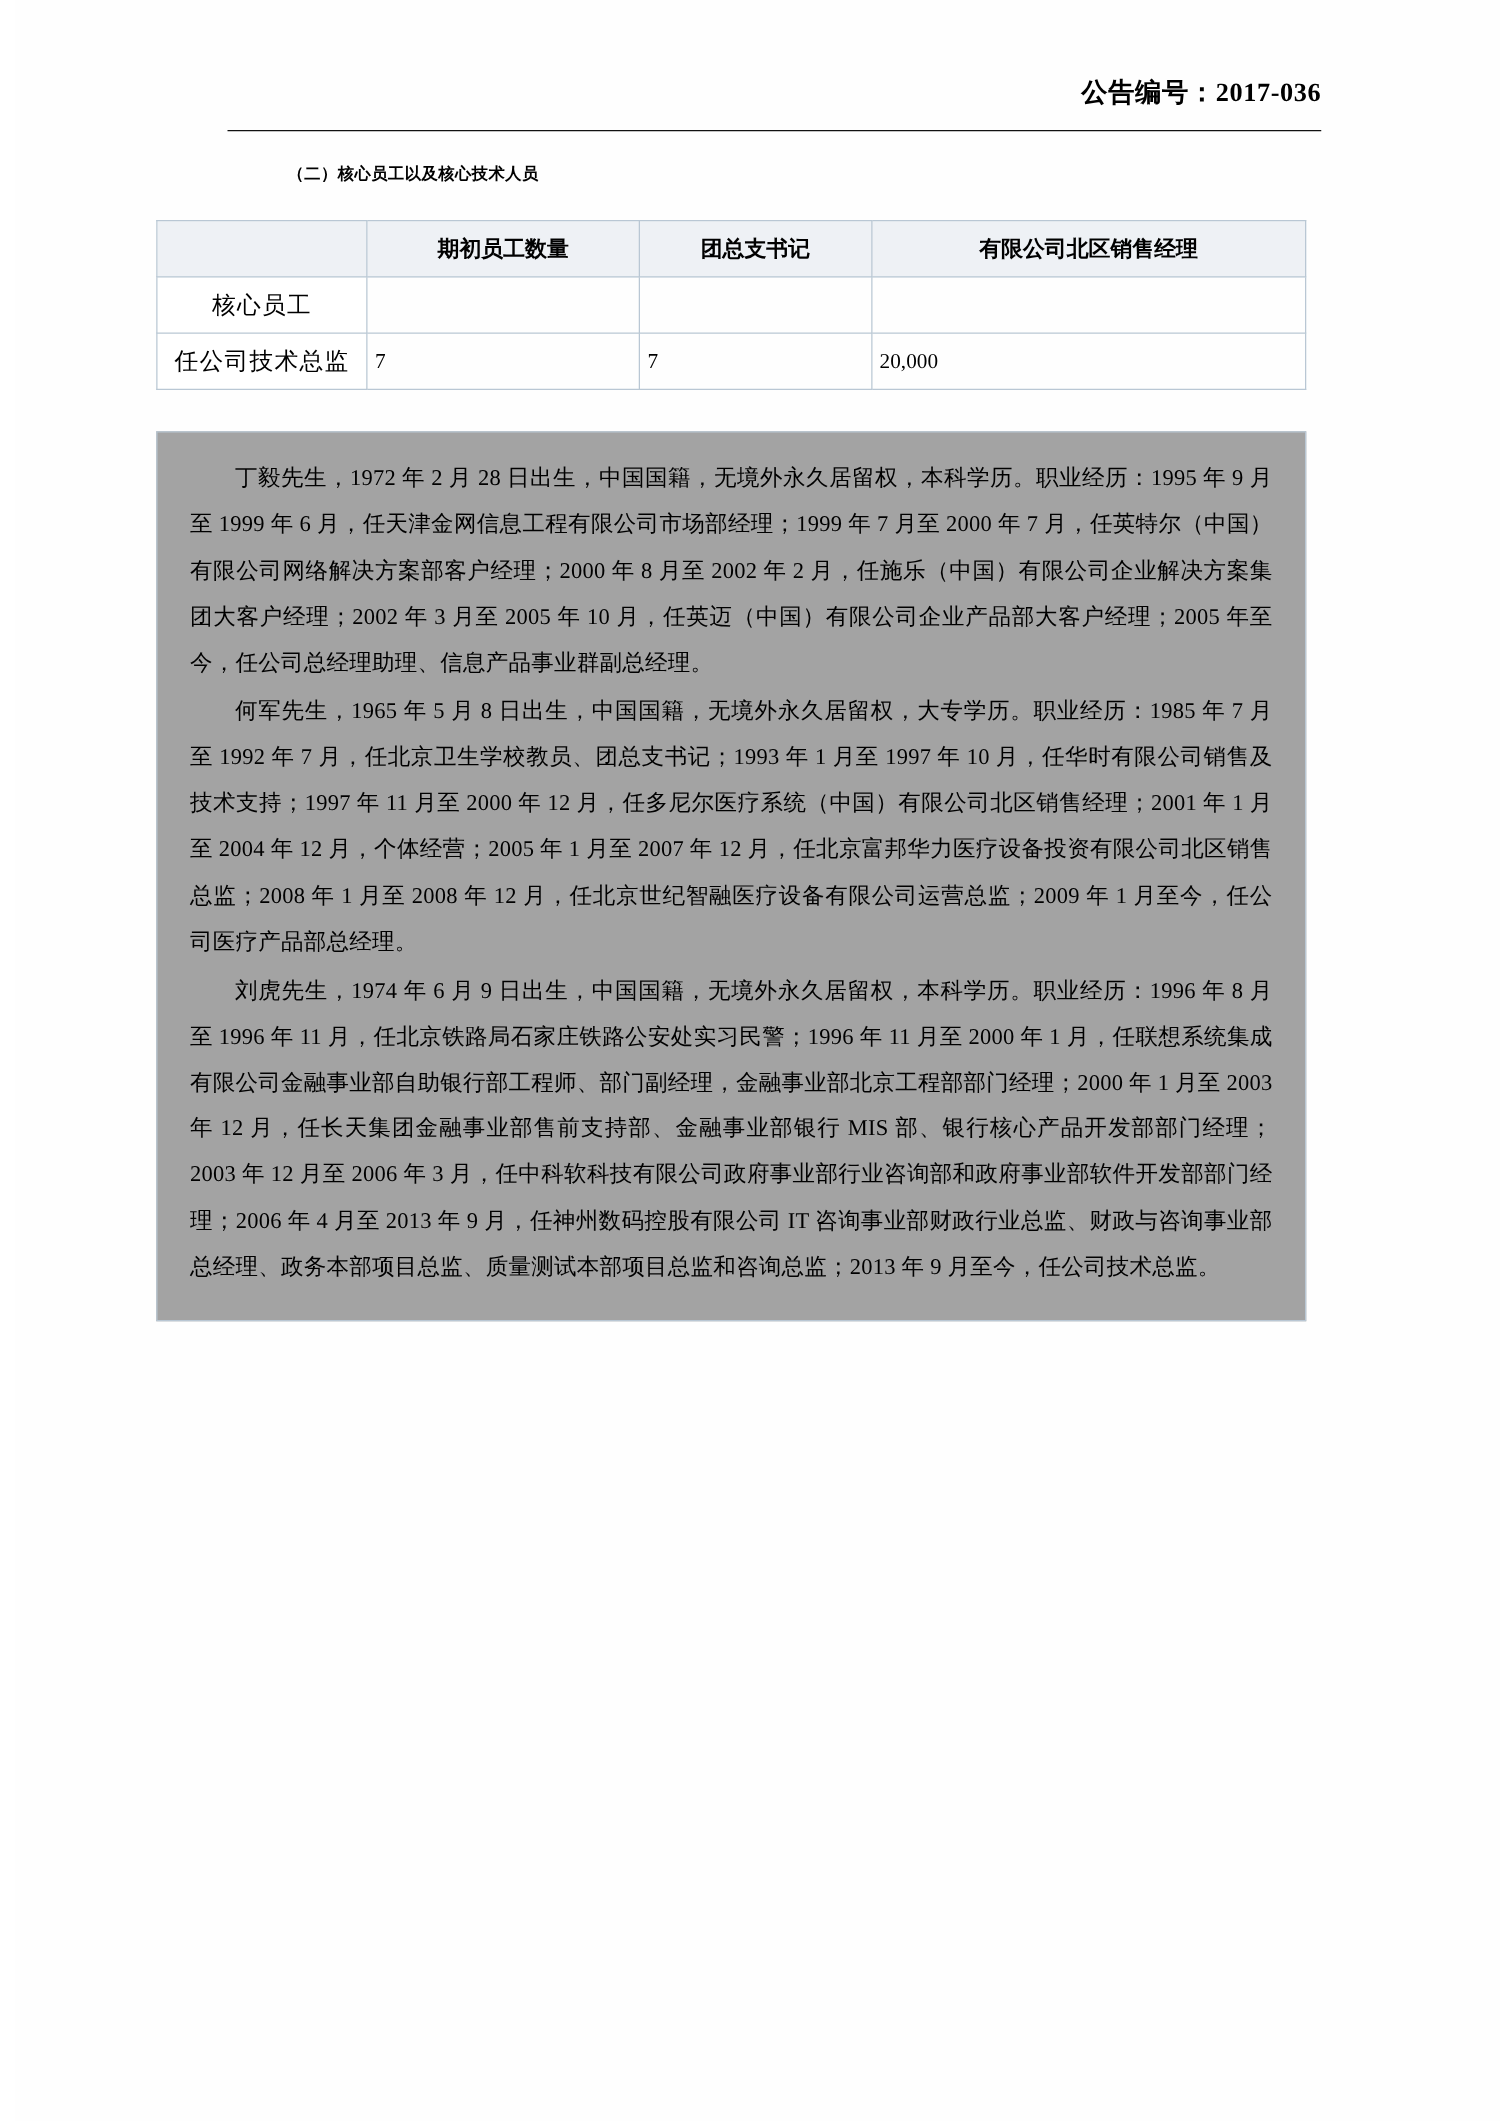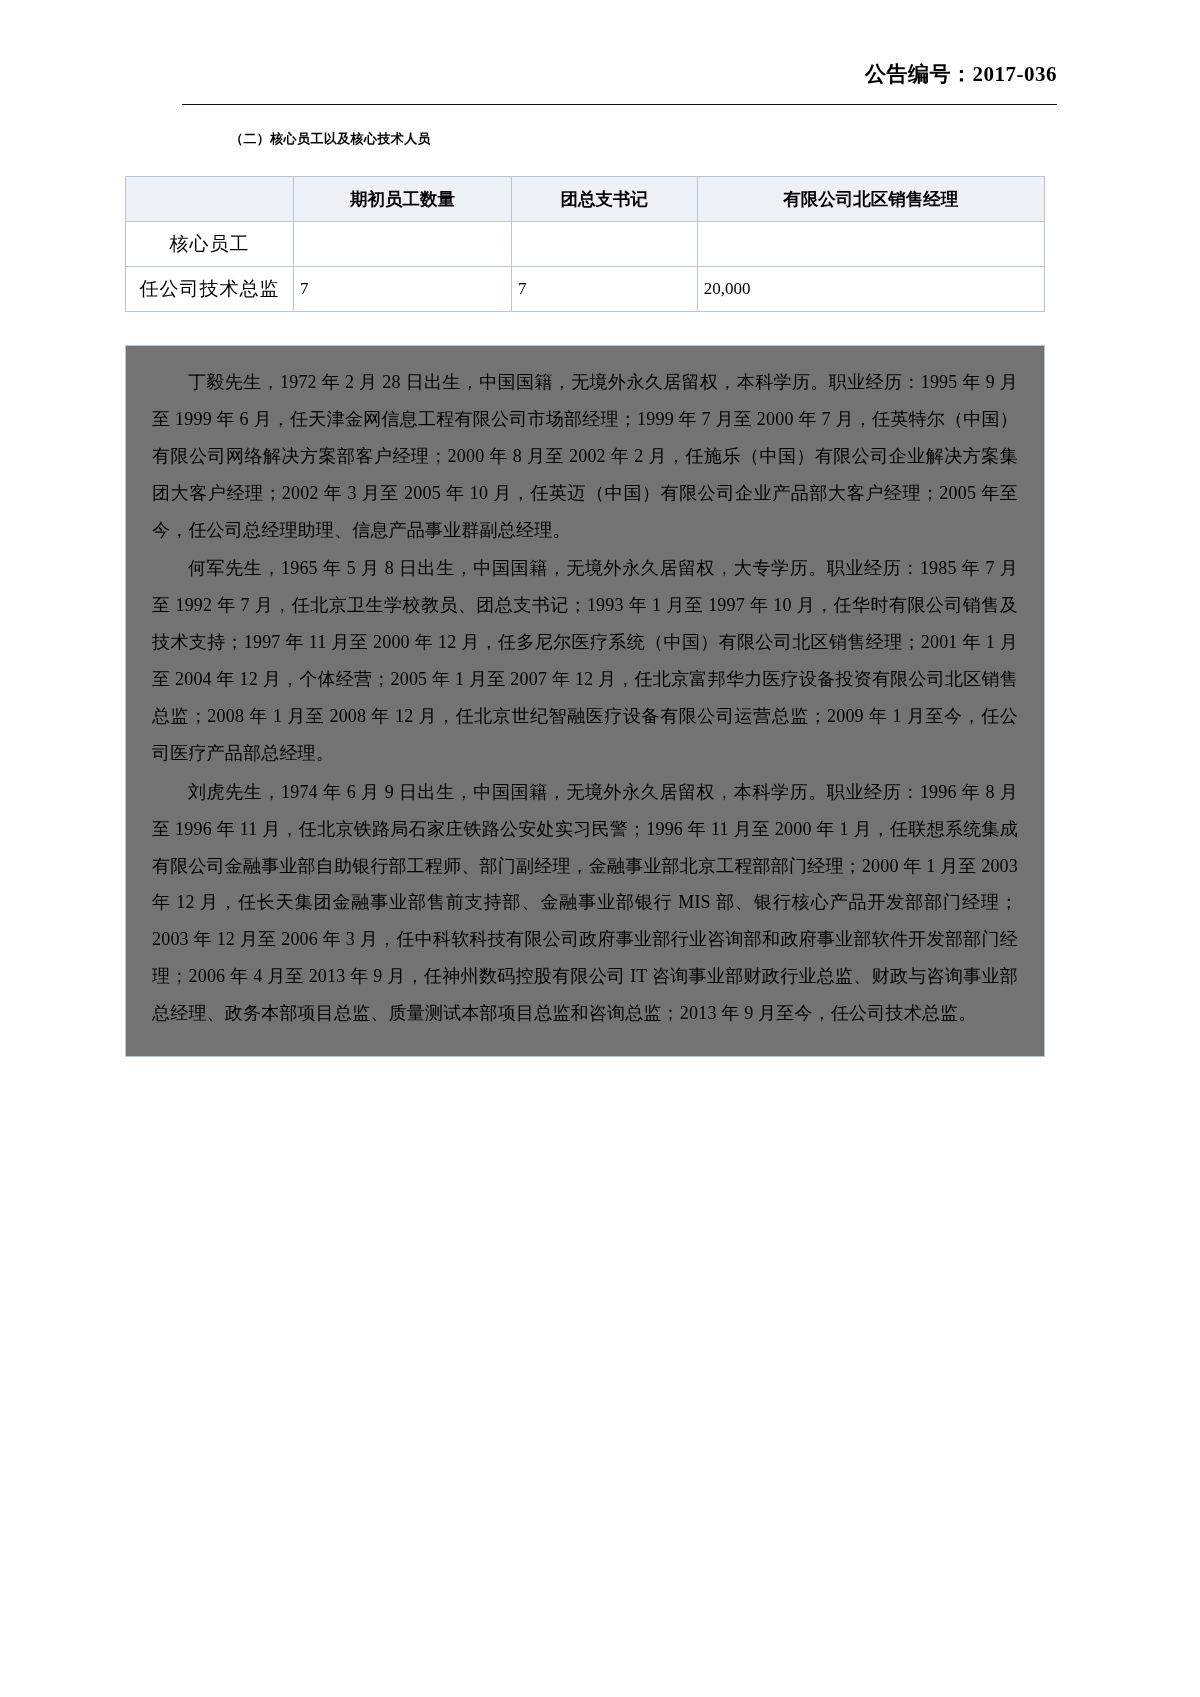--- a/index.html
+++ b/index.html
@@ -92,21 +92,21 @@
   }
 
   .bio-box {
     position: absolute;
     left: 113px;
     top: 345px;
     width: 920px;
     border: 1px solid #b9c7d4;
     box-sizing: border-box;
     padding: 18px 26px 22px 26px;
-    background: #737373;
+    background: #a3a3a3;
   }
   .bio-p {
     font-size: 18px;
     line-height: 2.05;
     text-align: justify;
     text-justify: inter-ideograph;
     text-indent: 2em;
     margin: 0 0 2px 0;
     letter-spacing: 0.2px;
   }

